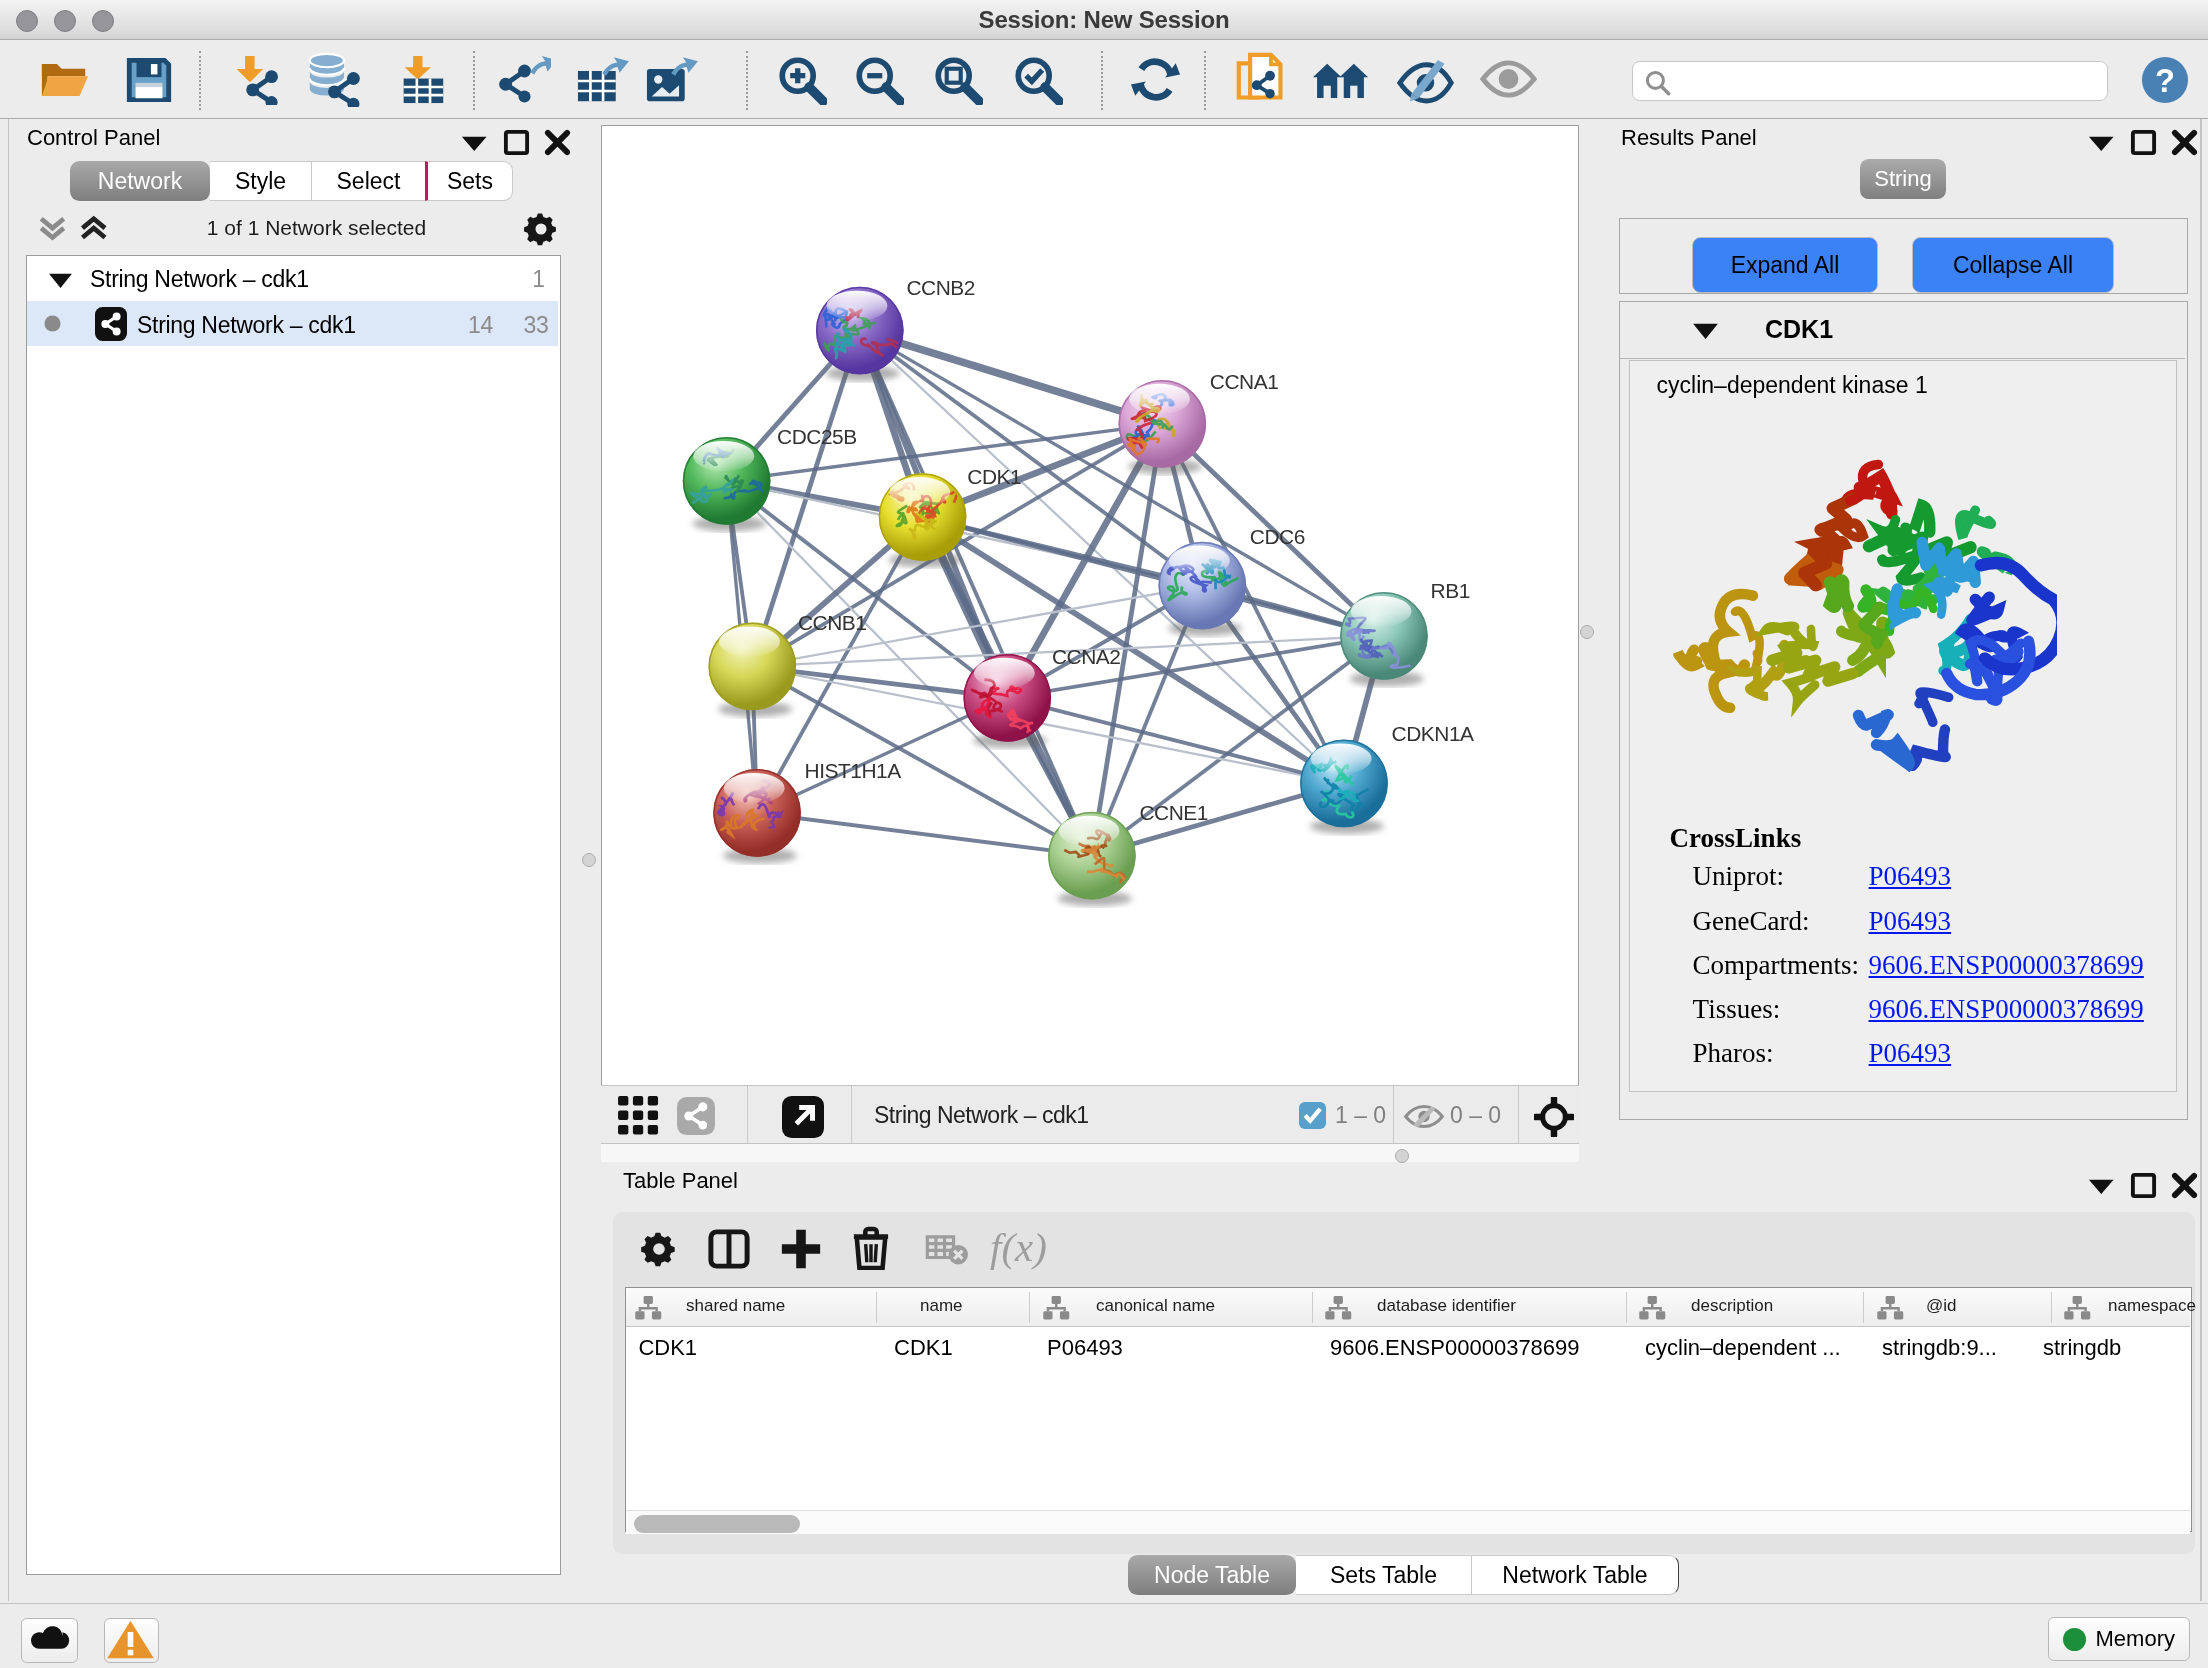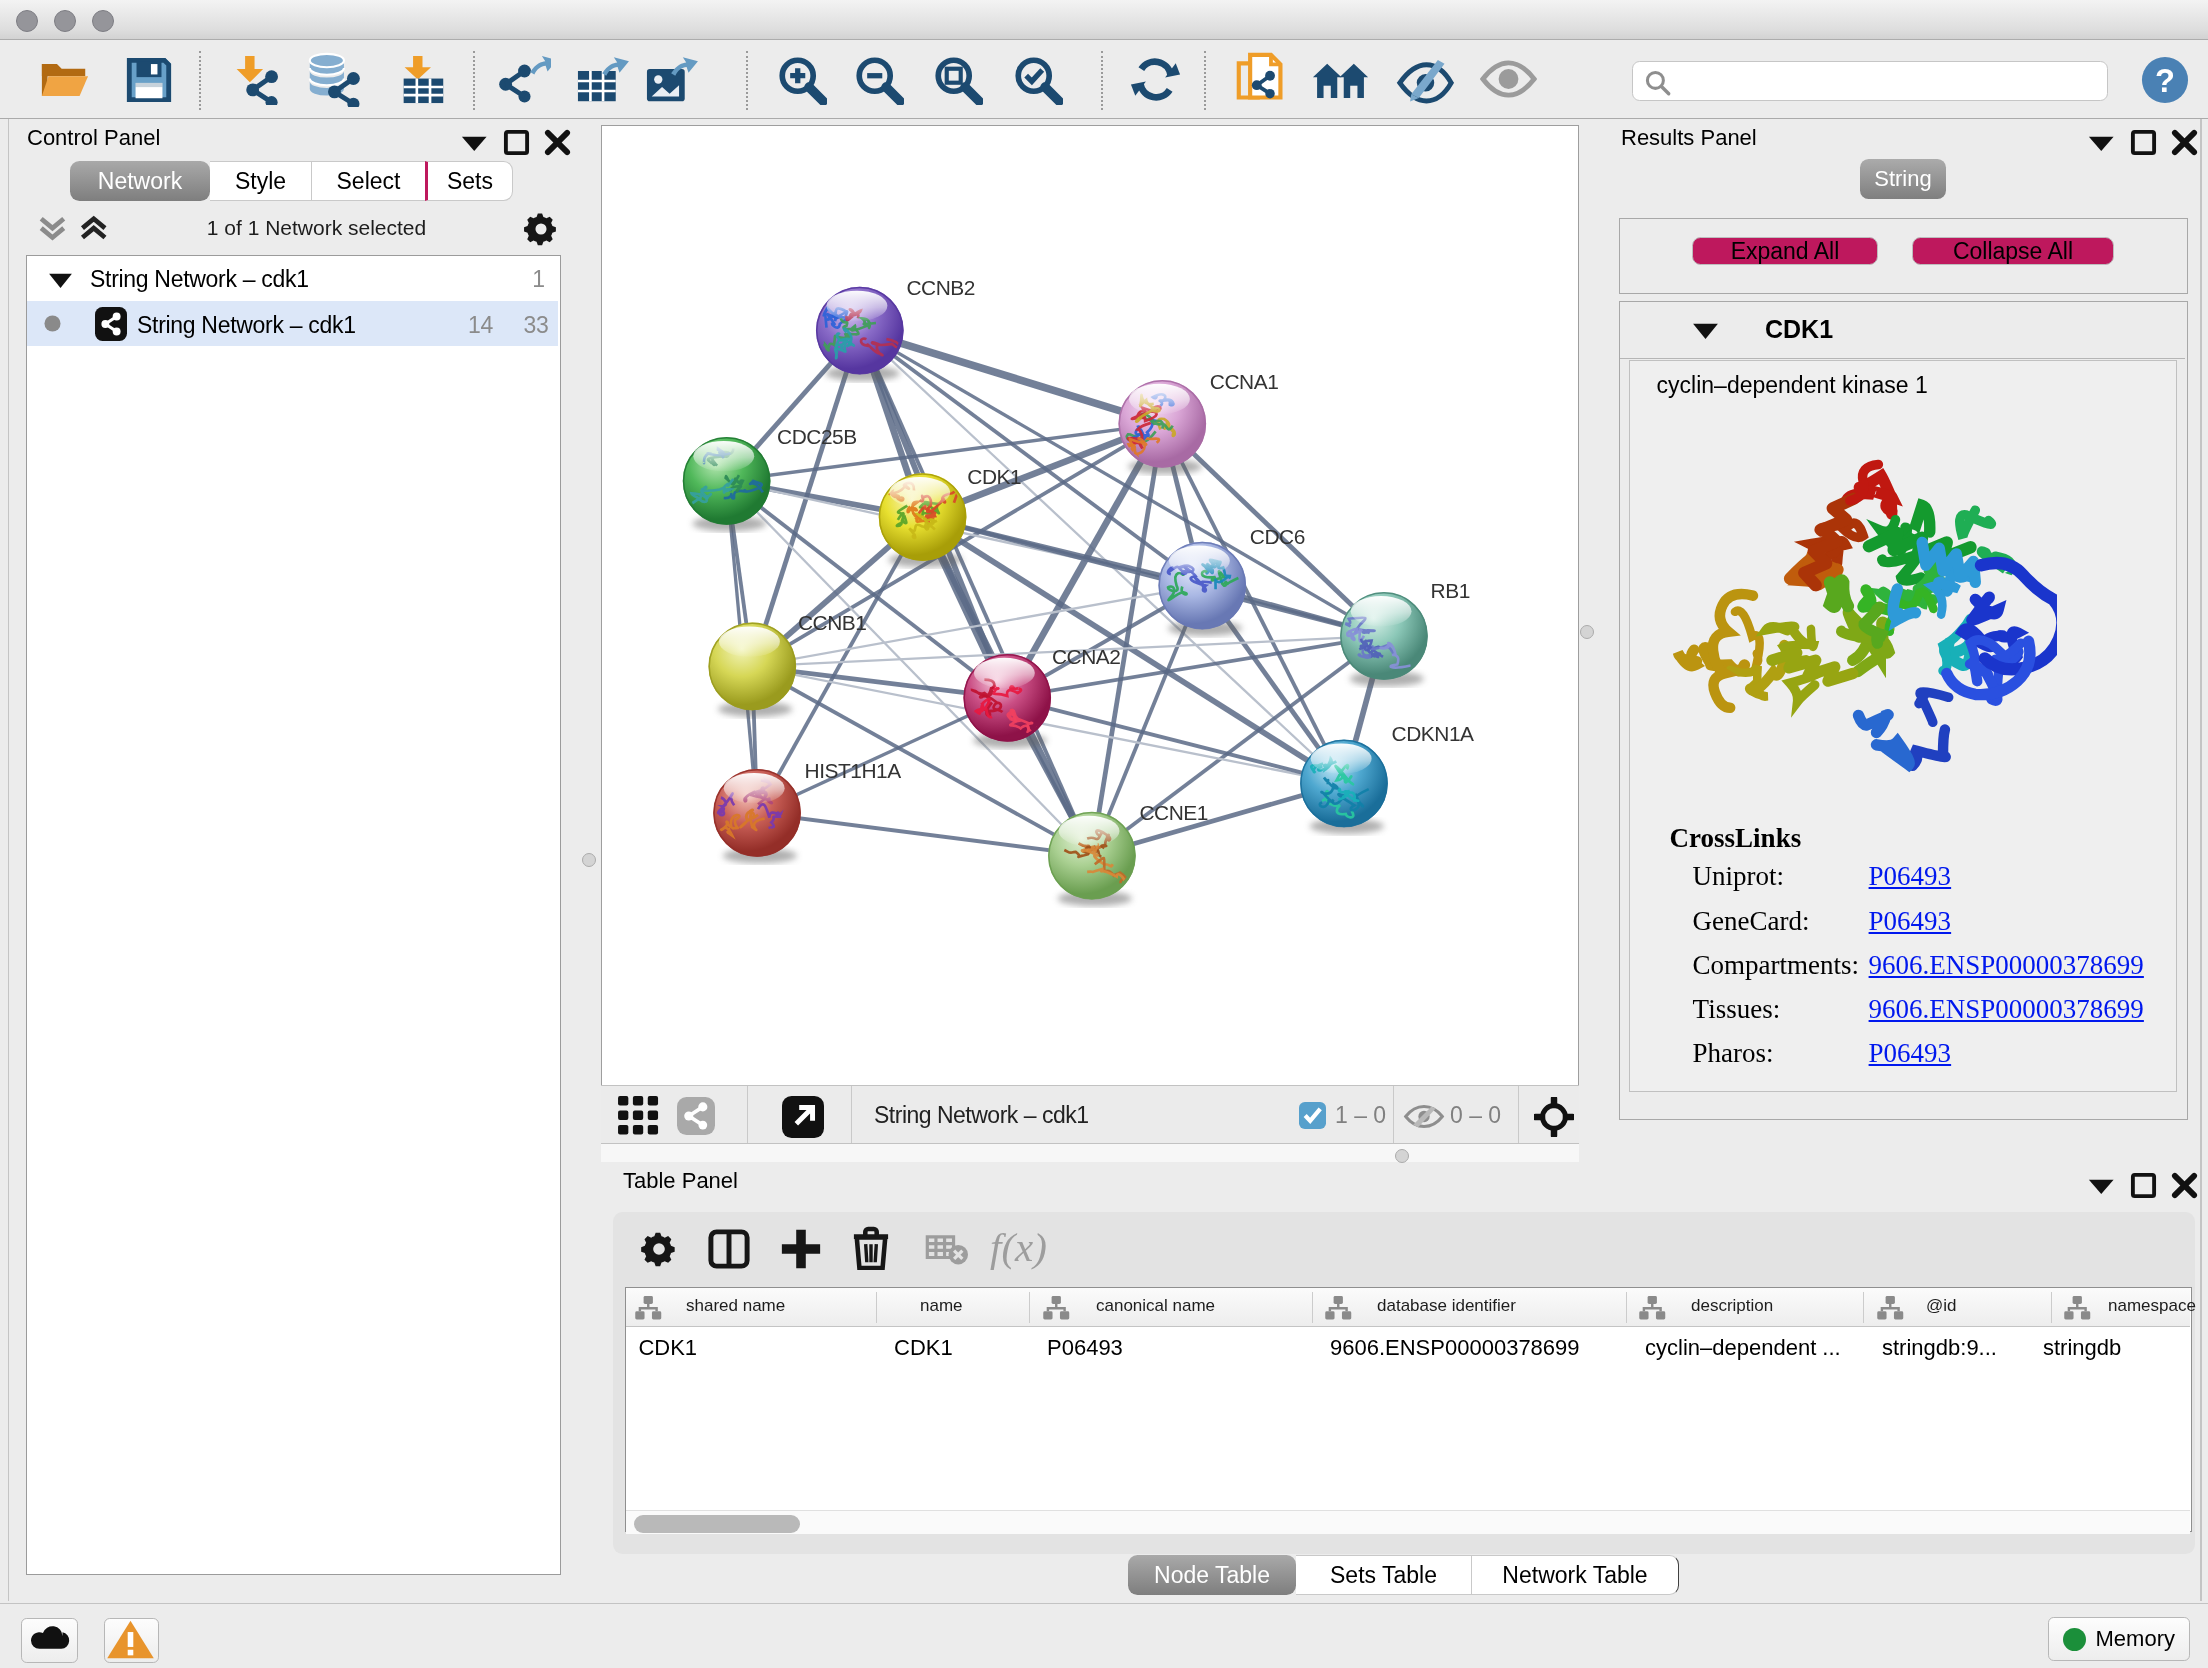--- a/index.html
+++ b/index.html
@@ -52,21 +52,21 @@
 .ntsep { position:absolute; top:0; height:57px; width:0; border-left:1.9px solid #c9c9c9; }
 #netgap { left:601px; top:1144px; width:978px; height:18px; background:#f7f7f7; }
 
 
 #rp-title { left:1621px; top:125px; }
 #stringtab { left:1860px; top:159px; width:86px; height:40px;
   background:linear-gradient(#ababab,#7f7f7f); border-radius:8.6px; color:#fff;
   font-size:22px; display:flex; align-items:center; justify-content:center; }
 #rbox1 { left:1619px; top:218px; width:569px; height:76px; border:1.9px solid #a8a8a8;
   background:#ececec; }
-.rbtn { position:absolute; top:18px; height:28px; background:#be185d;
+.rbtn { position:absolute; top:18px; height:56px; background:#3b82f6;
   border:1px solid #bdbdbd; border-radius:8.6px; font-size:23px; color:#000;
   display:flex; align-items:center; justify-content:center; }
 #rbox2 { left:1619px; top:301px; width:569px; height:819px; border:1.9px solid #a8a8a8;
   background:#ececec; }
 #rbox2hdr { position:absolute; left:0; top:0; width:565px; height:57px;
   border-bottom:1.9px solid #b5b5b5; }
 #rbox2inner { position:absolute; left:8.6px; top:58px; width:548px; height:732px;
   background:#efefef; border:1px solid #c0c0c0; }
 .serif { font-family:"Liberation Serif", serif; }
 .xlrow { position:absolute; font-size:27px; color:#000; }
@@ -101,20 +101,21 @@
 .splitdot { position:absolute; width:14.3px; height:14.3px; border-radius:50%;
   background:#d4d4d4; border:1px solid #ababab; }
 </style>
 </head>
 <body>
 
 <div class="abs" id="titlebar">
   <div class="tl" style="left:16px;"></div>
   <div class="tl" style="left:54px;"></div>
   <div class="tl" style="left:92px;"></div>
+  <div id="wtitle">Session: New Session</div>
 </div>
 
 <div class="abs" id="toolbar">
   <svg class="ticon" style="left:40px;top:17px;" width="49" height="44" viewBox="0 0 26 23">
     <path fill="#b26a12" d="M1 3 h8 l2.5 2.5 H24 v4 H1 Z"></path>
     <path fill="#b26a12" d="M1 3 h3 v17 h-3 Z"></path>
     <path fill="#f0a443" d="M4.5 9.5 H25.5 L21 20 H1 Z"></path>
   </svg>
   <svg class="ticon" style="left:125px;top:15px;" width="48" height="48" viewBox="0 0 25 25">
     <path fill="#68a0c8" d="M1 1 H21 L24 4 V24 H1 Z"></path>

